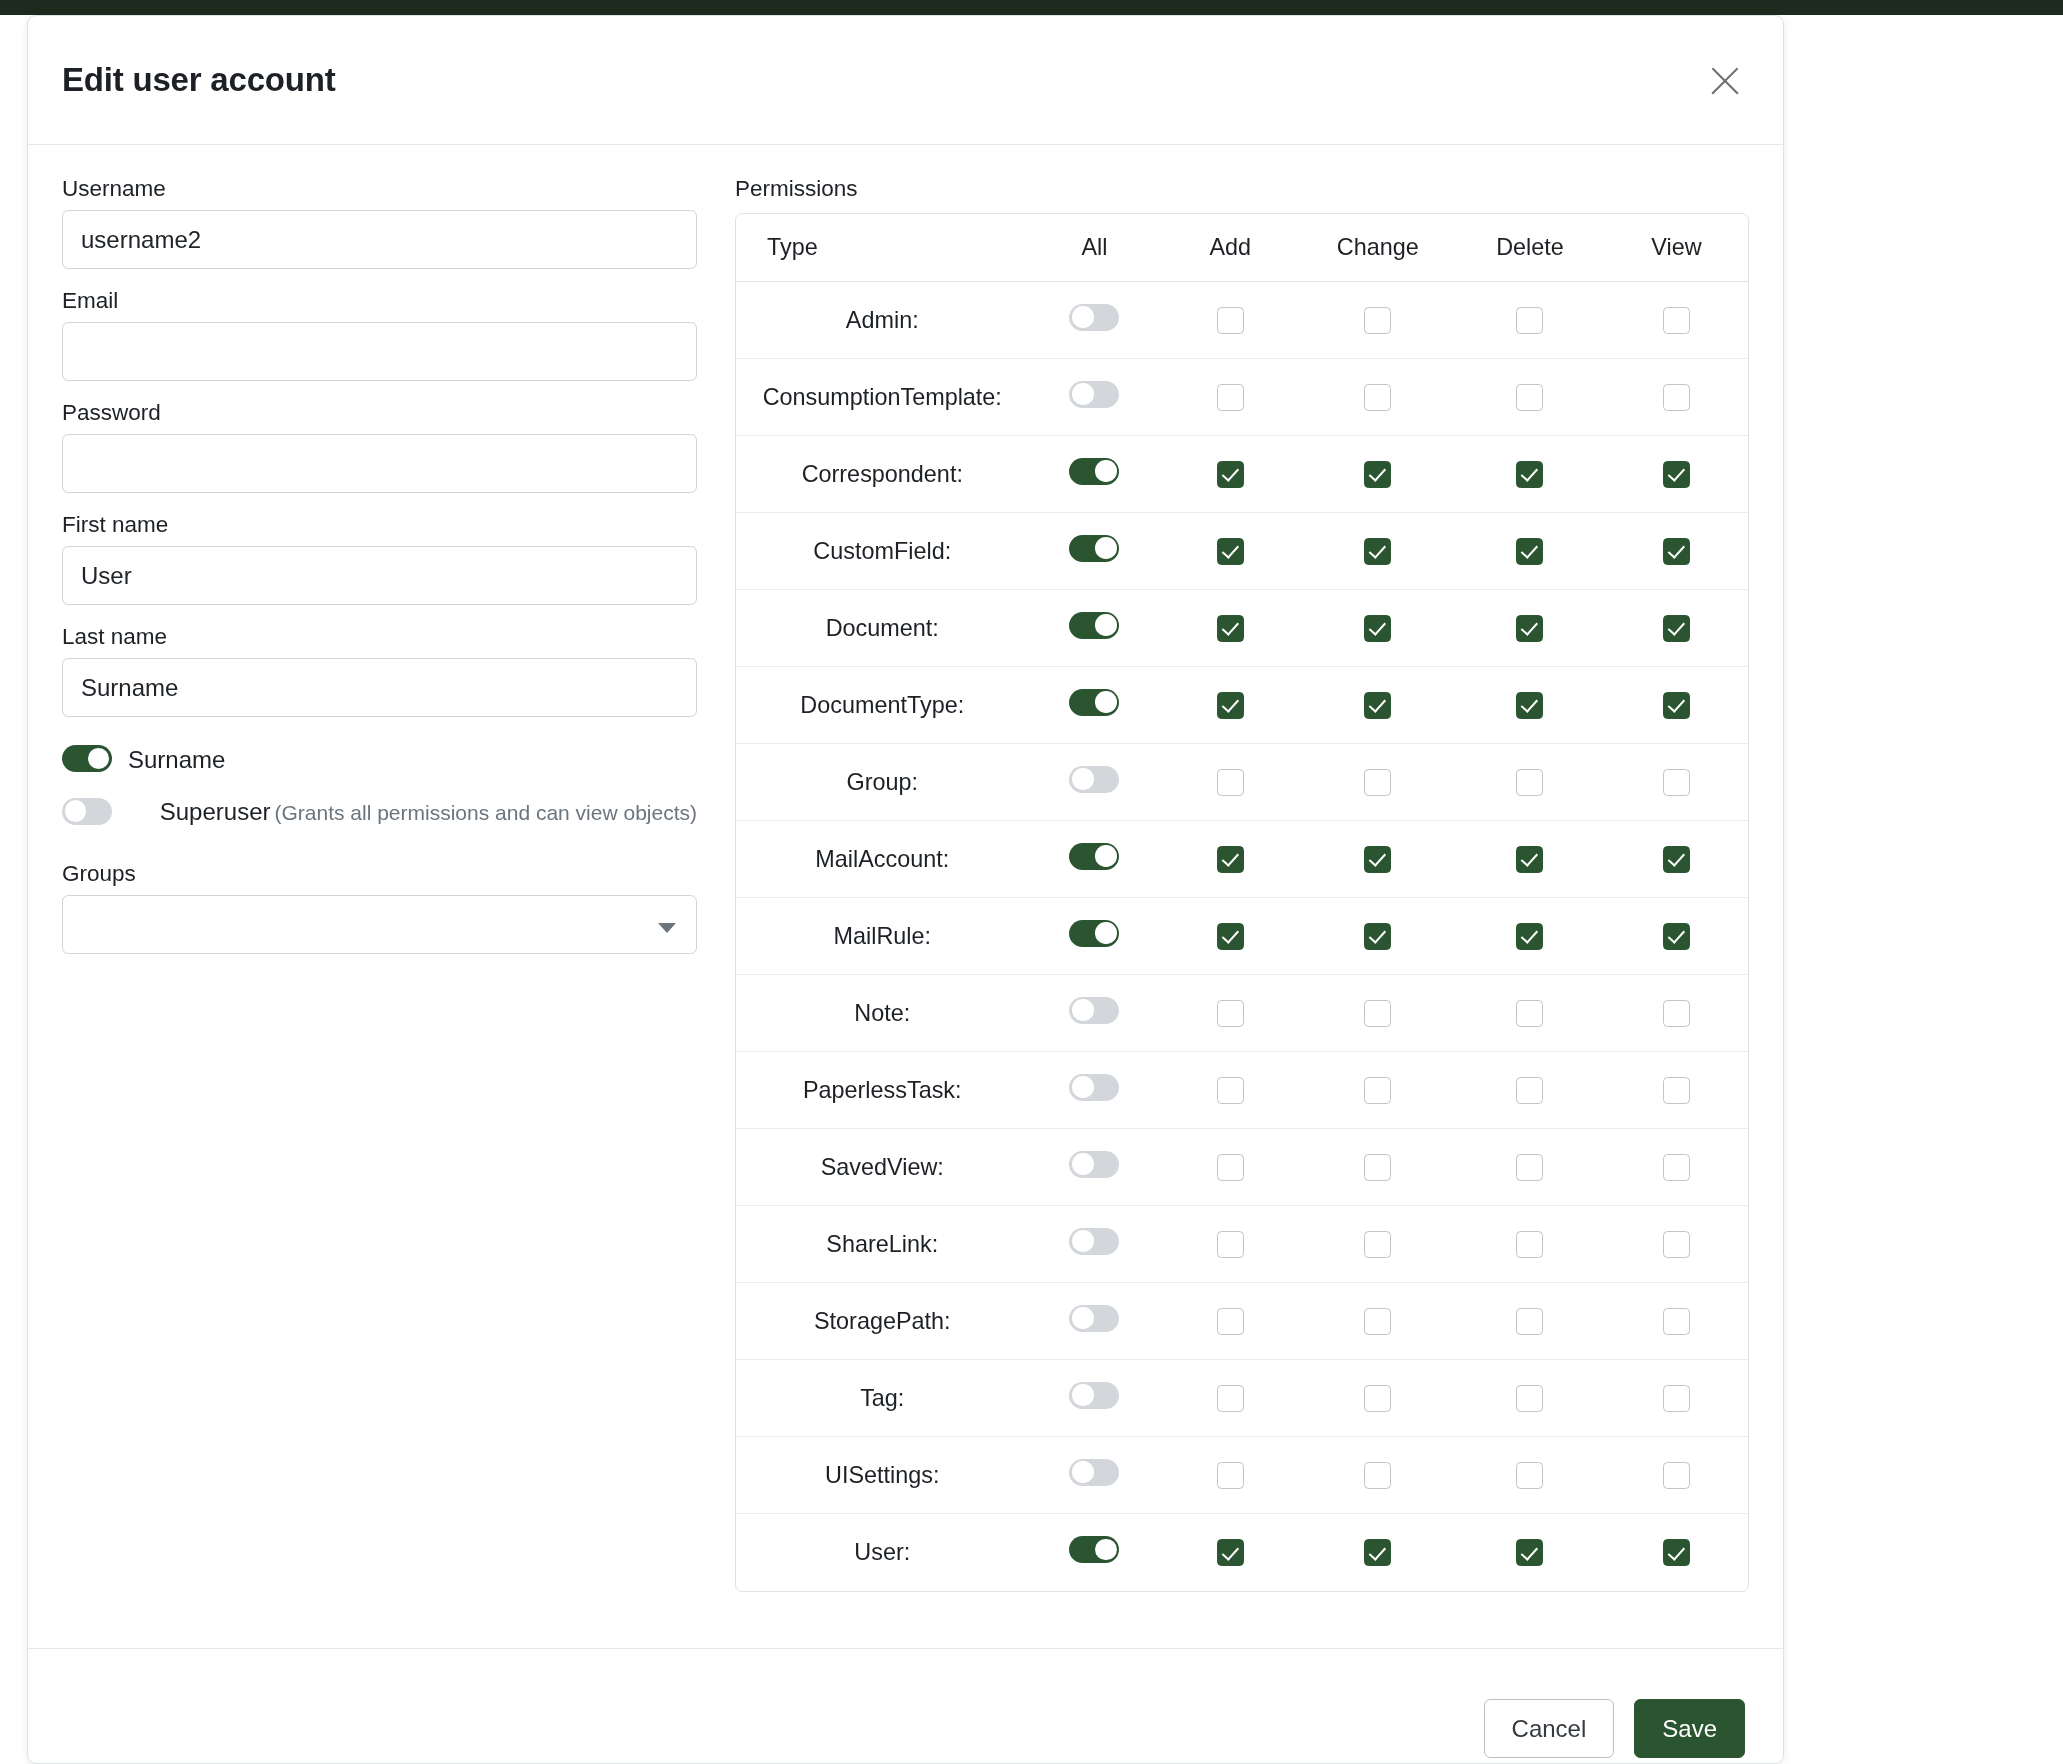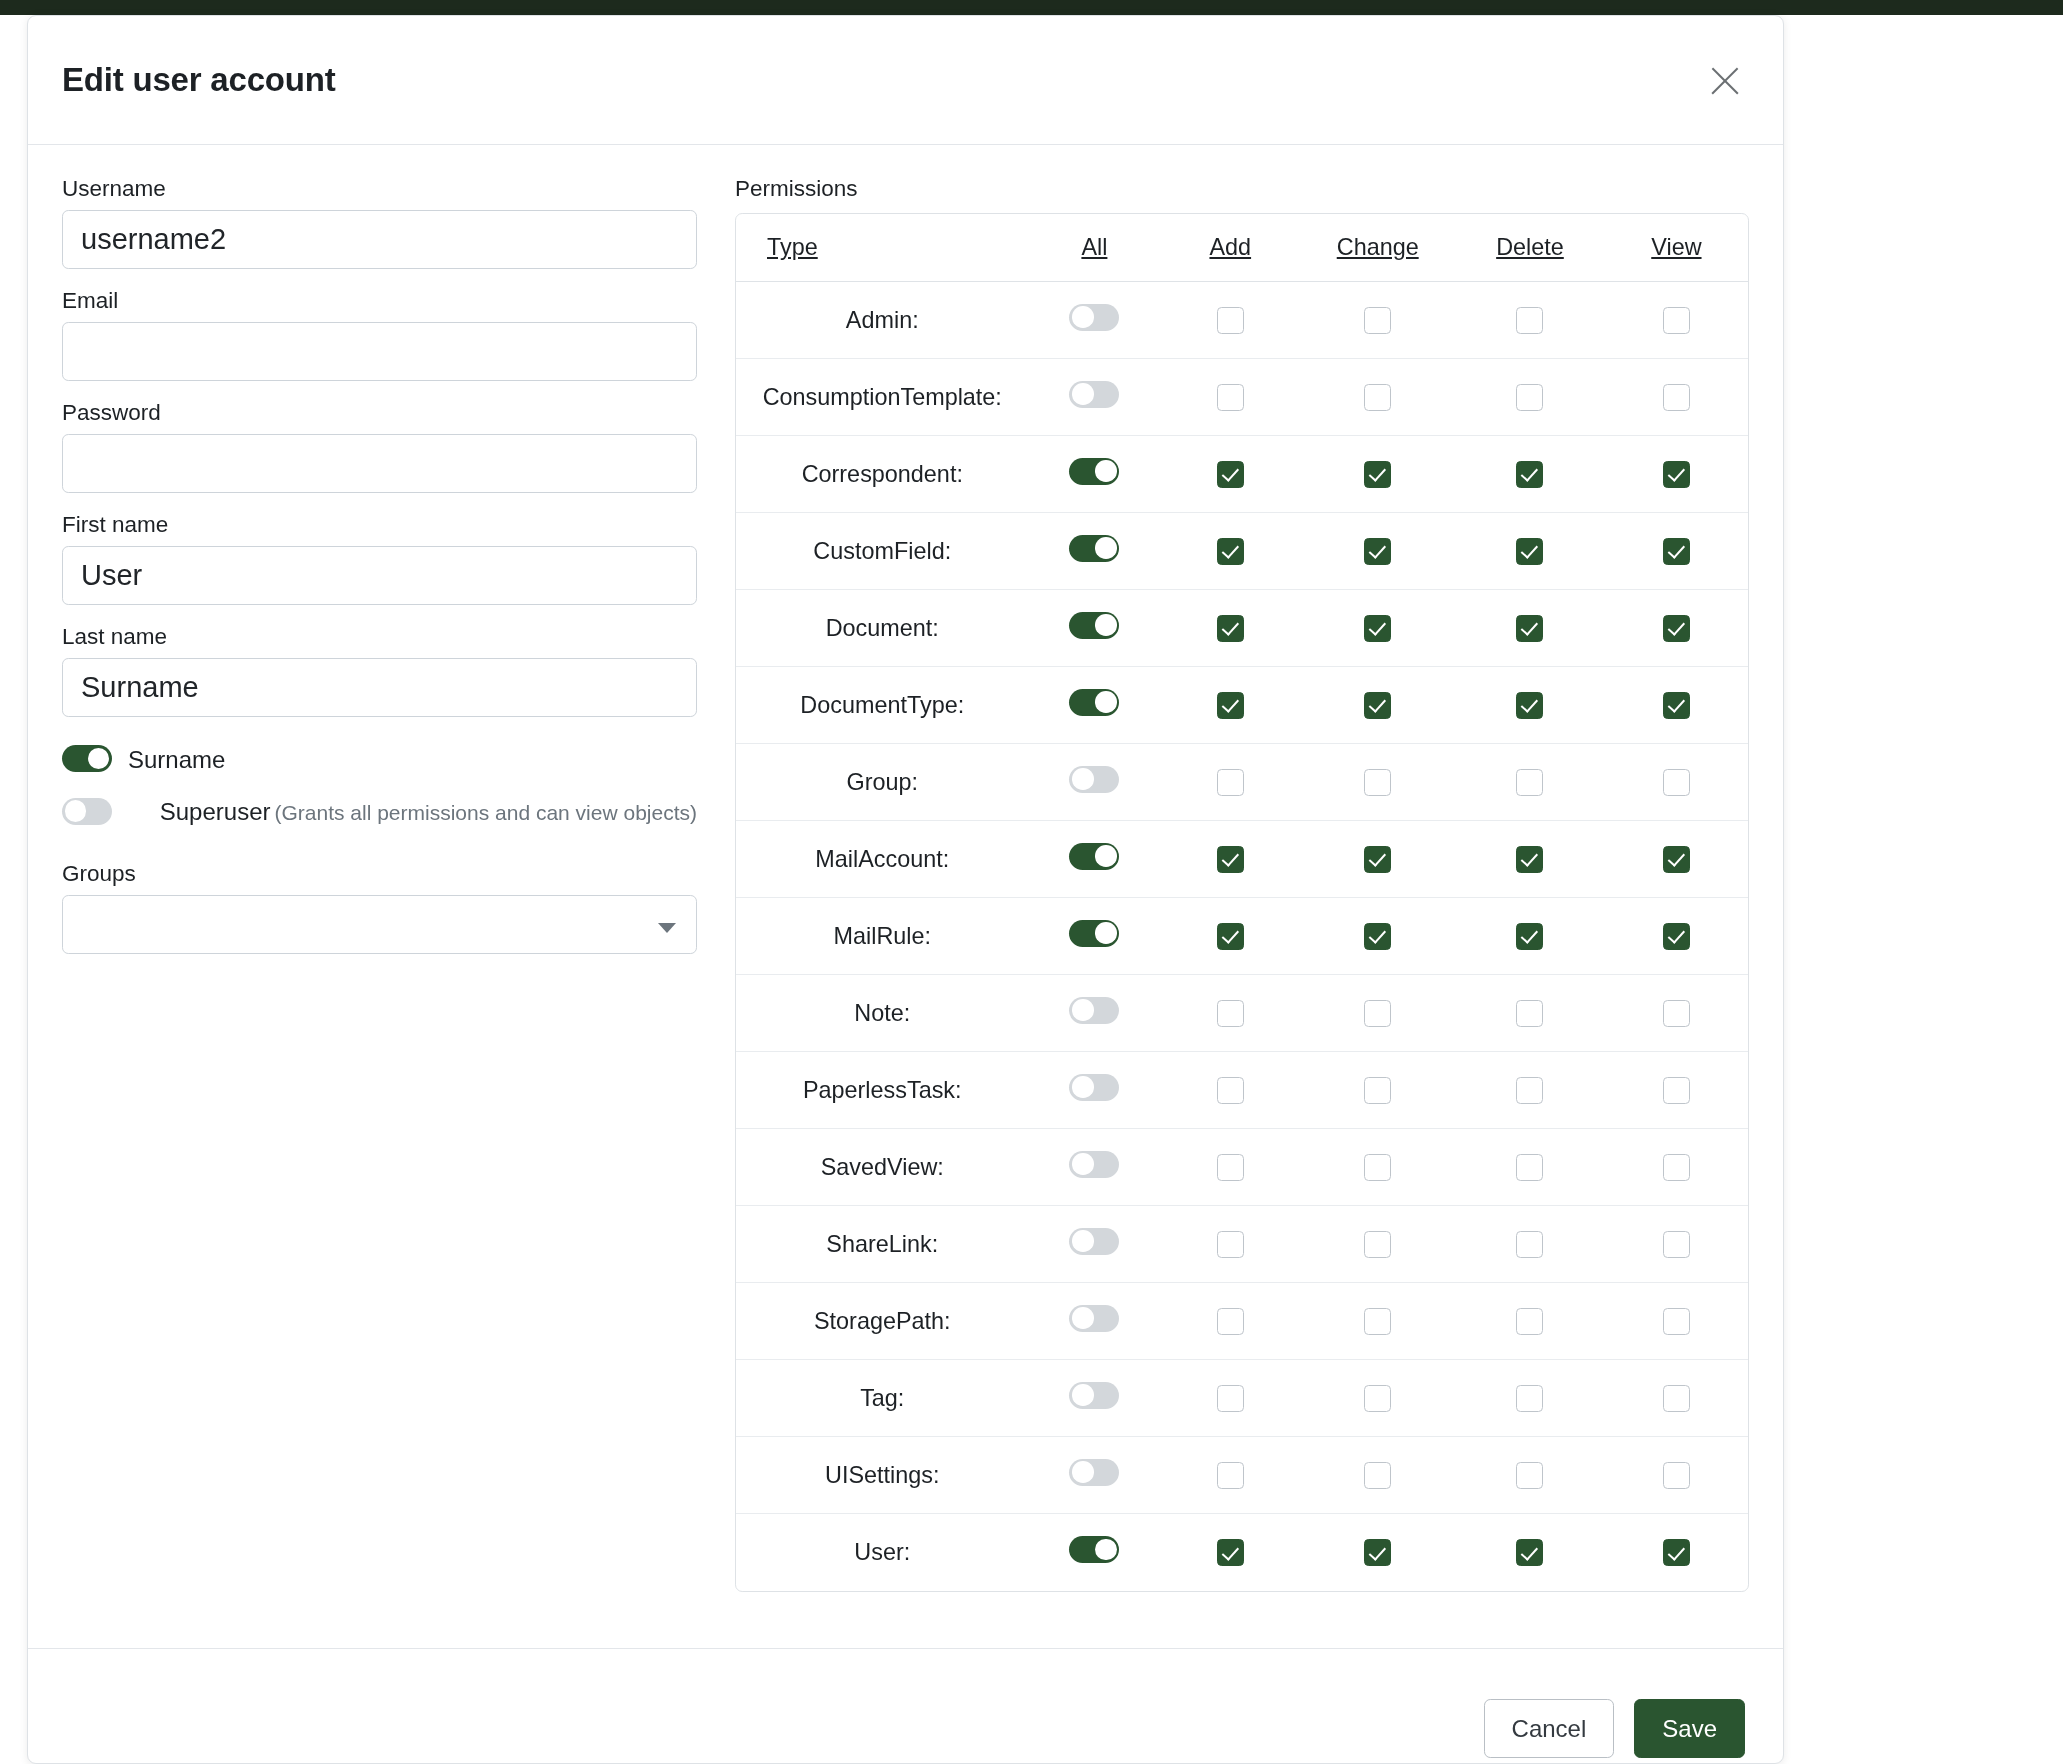--- a/index.html
+++ b/index.html
@@ -97,21 +97,21 @@
     font-size: 22.5px;
     color: #1d2125;
     margin-bottom: 8px;
     display: block;
   }
   .text-input {
     width: 635px;
     height: 59px;
     border: 0.9px solid #ced4da;
     border-radius: 6.3px;
-    font-size: 29px;
+    font-size: 24px;
     color: #212529;
     padding: 0 18px;
     background: #fff;
     font-family: "Liberation Sans", sans-serif;
     outline: none;
   }
   .text-input::placeholder { color: #9aa0a6; }
   .field-block { margin-bottom: 19px; }
 
   .switch-row {
@@ -200,21 +200,20 @@
     font-size: 22.5px;
     color: #1d2125;
   }
   table.perm-table th {
     font-weight: normal;
     font-size: 23.4px;
     padding: 20px 0;
     color: #1d2125;
     text-align: center;
     border-bottom: 1.8px solid #dfe3e7;
-    text-decoration: underline;
   }
   table.perm-table th.type-col {
     text-align: left;
     padding-left: 31px;
     width: 324px;
   }
   table.perm-table td {
     padding: 18px 0;
     text-align: center;
     border-bottom: 0.9px solid #e9ecef;

